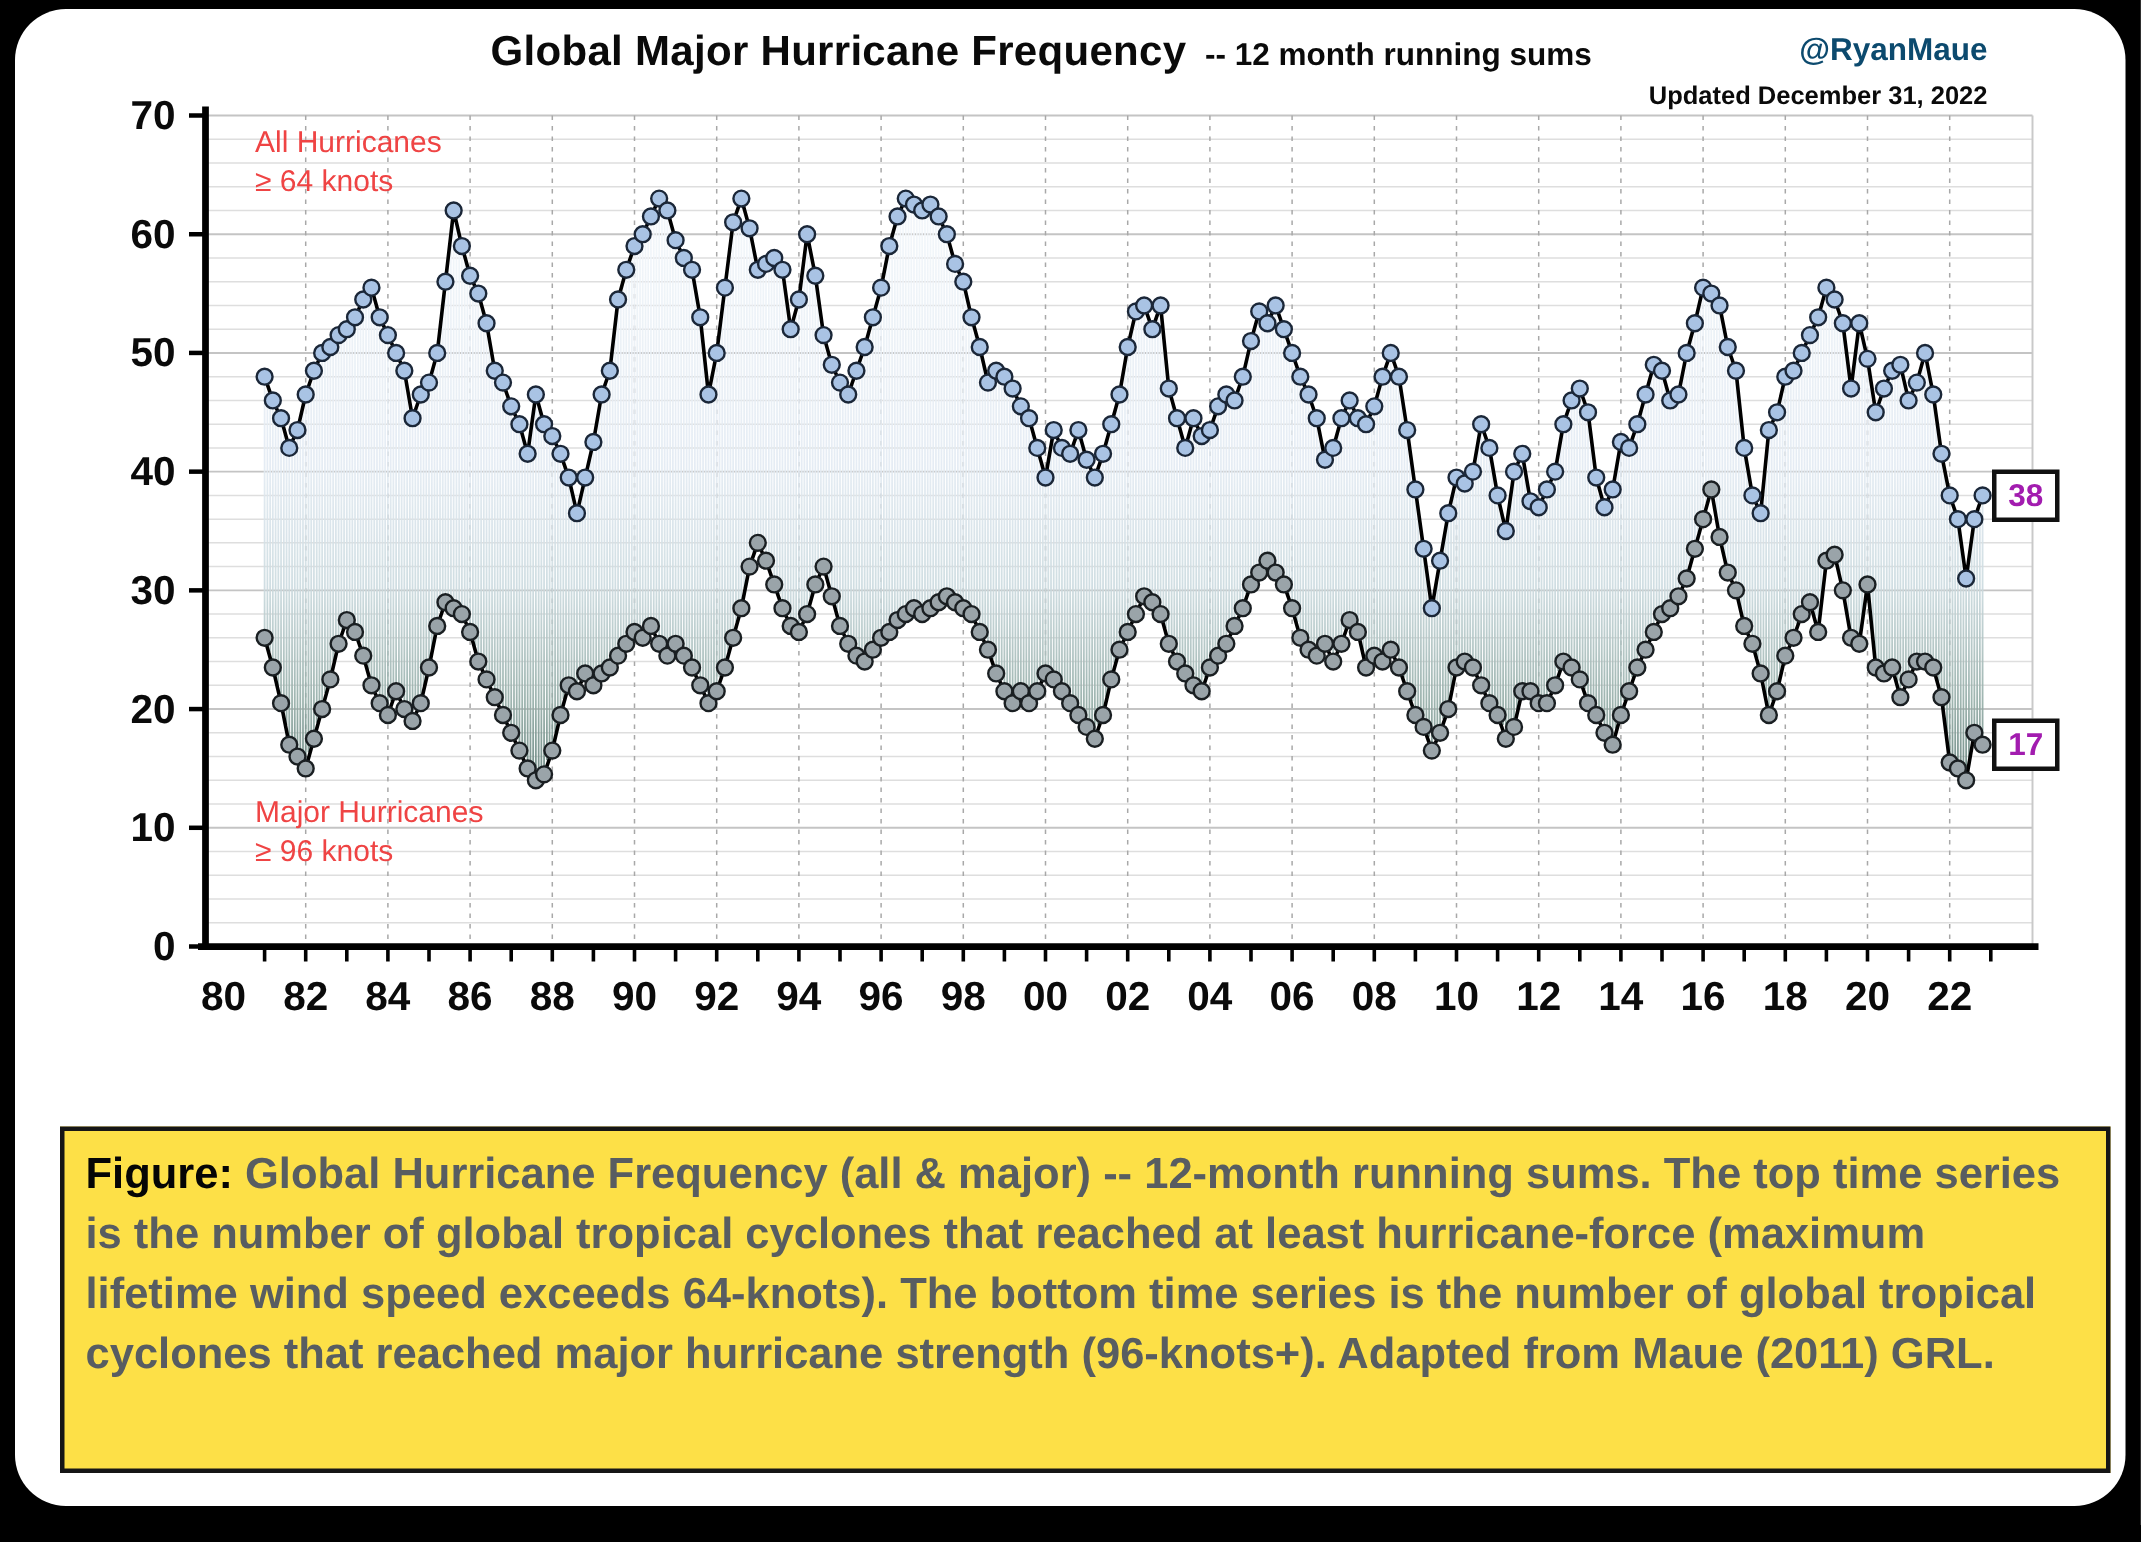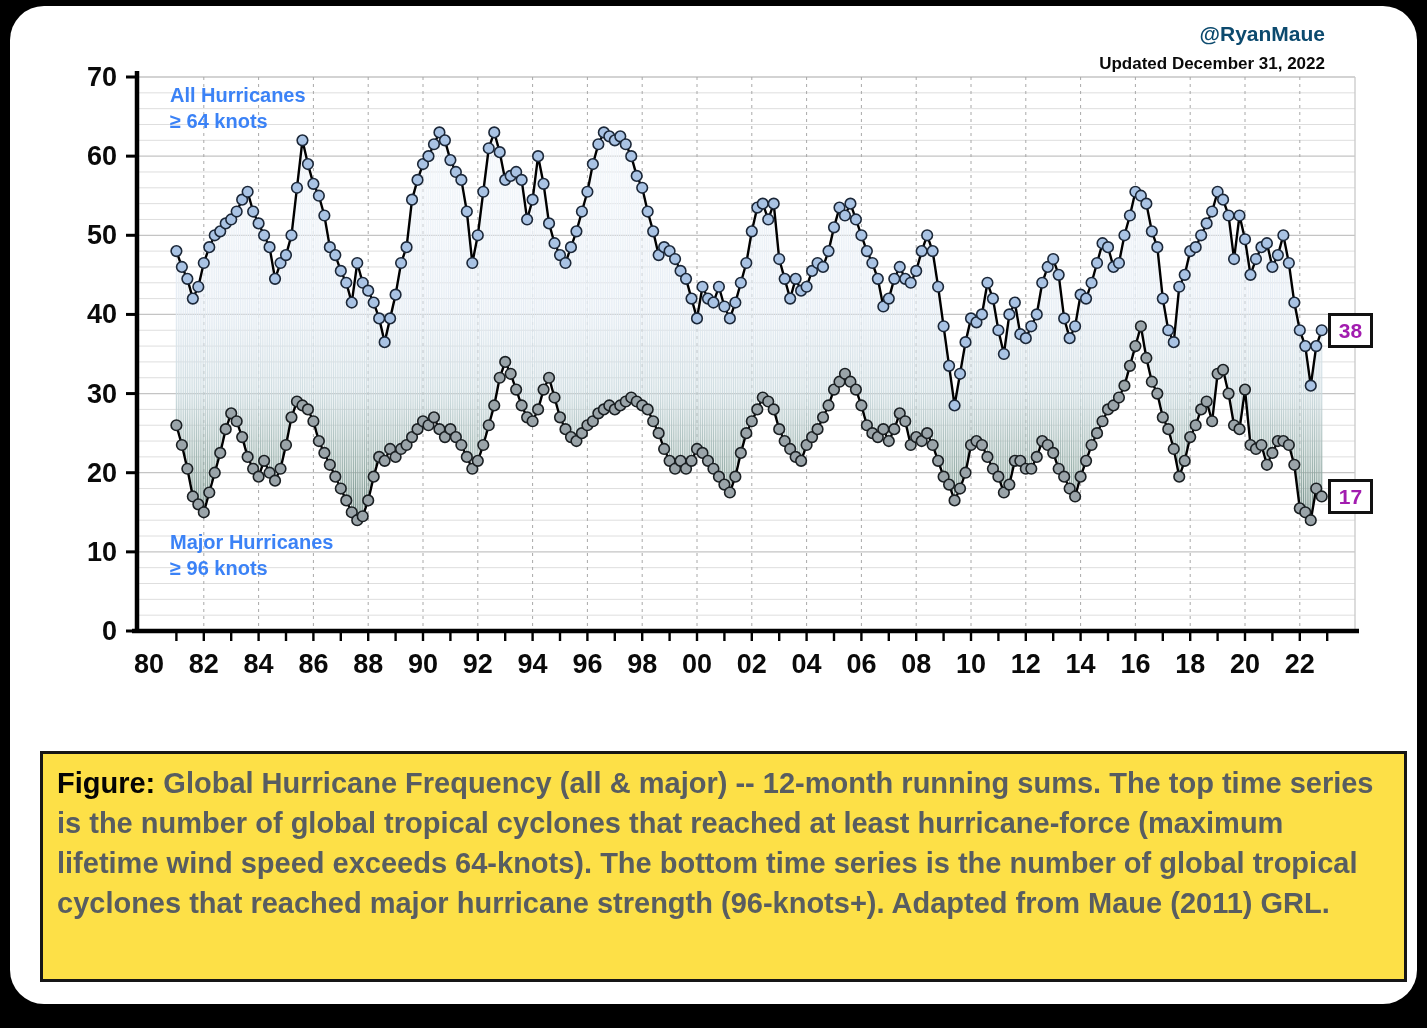--- a/index.html
+++ b/index.html
@@ -8,21 +8,21 @@
          font-family:"Liberation Sans", sans-serif;}
   .card{position:absolute;left:10px;top:6px;width:1407px;height:998px;background:#ffffff;
         border-radius:34px;}
   .chart-wrap{position:absolute;left:0;top:0;width:1427px;height:740px;}
   #chart-svg{position:absolute;left:0;top:0;}
   .title-row{position:absolute;top:12px;left:50%;transform:translateX(-54%);white-space:nowrap;}
   .title-main{font-size:28px;font-weight:bold;color:#0a0a0a;letter-spacing:.2px;}
   .title-sub{font-size:21px;font-weight:bold;color:#0a0a0a;margin-left:8px;}
   .handle{position:absolute;top:16px;right:112px;font-size:21px;font-weight:bold;color:#0c4a6e;}
   .updated{position:absolute;top:48px;right:112px;font-size:17px;font-weight:bold;color:#0a0a0a;}
-  .legend{position:absolute;font-size:20px;font-weight:bold;color:#3b82f6;line-height:26px;}
+  .legend{position:absolute;font-size:20px;font-weight:normal;color:#ef4444;line-height:26px;}
   .legend-top{left:160px;top:76px;}
   .legend-bottom{left:160px;top:523px;}
   .end-label{position:absolute;width:45px;height:35px;border:3px solid #111;background:#fff;
              font-size:21px;font-weight:bold;color:#a21caf;display:flex;align-items:center;
              justify-content:center;}
   .end-label-all{left:1318px;top:307px;}
   .end-label-major{left:1318px;top:473px;}
   .caption-box{position:absolute;left:30px;top:745px;width:1367px;height:231px;
                background:#fde047;border:3px solid #161616;padding:9px 14px;
                font-size:29px;font-weight:bold;line-height:40px;color:#585d61;}
@@ -1230,20 +1230,24 @@
           <circle cx="1273.3600000000024" cy="435.0571428571428" r="5.3" fill="#9aa4a9" stroke="#1a1f22" stroke-width="1.6"></circle>
           <circle cx="1278.8399999999974" cy="439.01428571428573" r="5.3" fill="#9aa4a9" stroke="#1a1f22" stroke-width="1.6"></circle>
           <circle cx="1284.3199999999988" cy="458.79999999999995" r="5.3" fill="#9aa4a9" stroke="#1a1f22" stroke-width="1.6"></circle>
           <circle cx="1289.8" cy="502.3285714285714" r="5.3" fill="#9aa4a9" stroke="#1a1f22" stroke-width="1.6"></circle>
           <circle cx="1295.280000000001" cy="506.2857142857143" r="5.3" fill="#9aa4a9" stroke="#1a1f22" stroke-width="1.6"></circle>
           <circle cx="1300.7600000000025" cy="514.2" r="5.3" fill="#9aa4a9" stroke="#1a1f22" stroke-width="1.6"></circle>
           <circle cx="1306.2399999999975" cy="482.54285714285714" r="5.3" fill="#9aa4a9" stroke="#1a1f22" stroke-width="1.6"></circle>
           <circle cx="1311.7199999999987" cy="490.45714285714286" r="5.3" fill="#9aa4a9" stroke="#1a1f22" stroke-width="1.6"></circle>
         </svg>
 
+      <div class="title-row">
+        <span class="title-main">Global Major Hurricane Frequency</span>
+        <span class="title-sub">-- 12 month running sums</span>
+      </div>
       <div class="handle">@RyanMaue</div>
       <div class="updated">Updated December 31, 2022</div>
 
       <div class="legend legend-top">
         <div>All Hurricanes</div>
         <div><span>≥</span><span> 64 knots</span></div>
       </div>
       <div class="legend legend-bottom">
         <div>Major Hurricanes</div>
         <div><span>≥</span><span> 96 knots</span></div>

